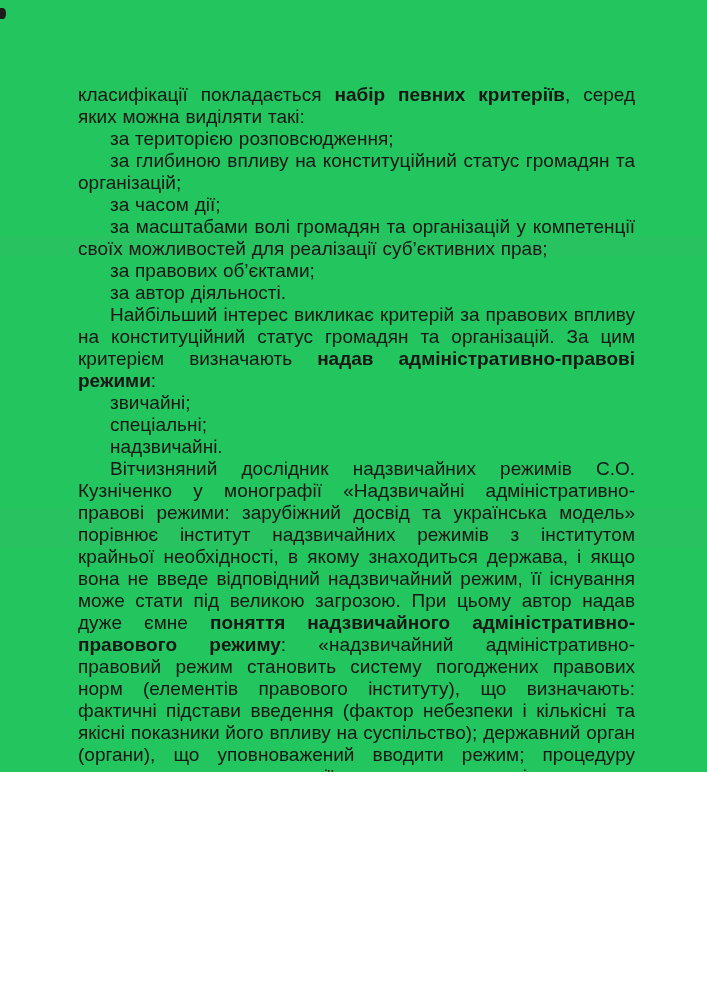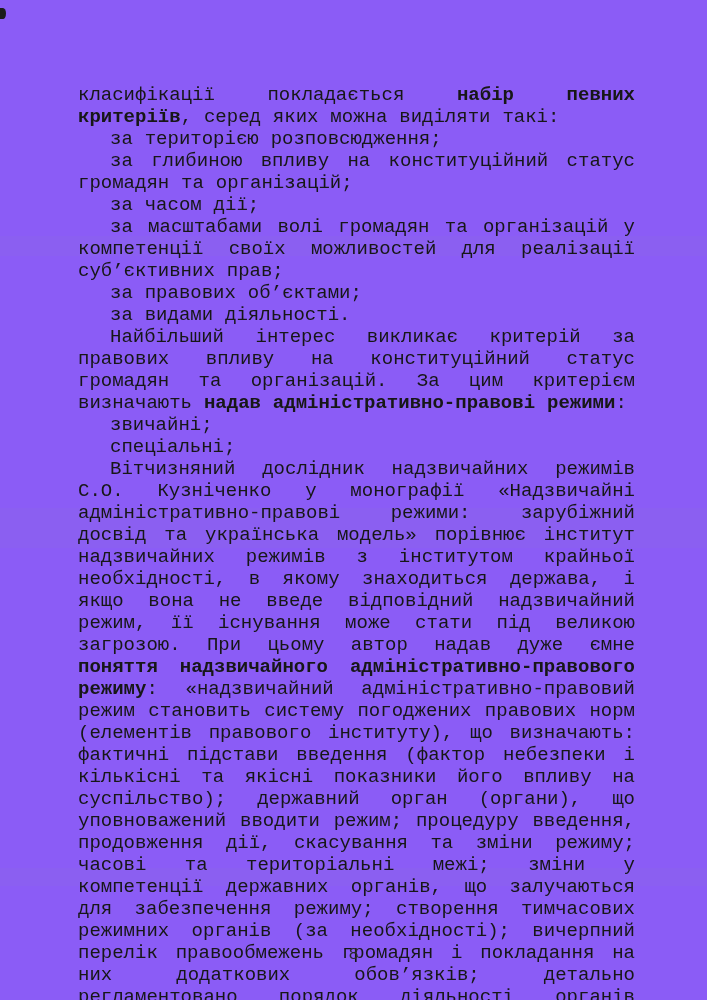--- a/index.html
+++ b/index.html
@@ -3,24 +3,24 @@
 <meta charset="utf-8">
 <style>
   html, body {
     margin: 0;
     padding: 0;
     background: #ffffff;
   }
   .page {
     position: relative;
     width: 707px;
-    height: 1000px;
-    background: #8b5cf6;
+    height: 772px;
+    background: #22c55e;
     overflow: hidden;
-    font-family: Liberation Mono, monospace;
+    font-family: Liberation Sans, sans-serif;
     color: #171717;
   }
   
   .streak {
     position: absolute;
     left: 0;
     width: 707px;
     background: #9a9a9a;
     opacity: 0.05;
     pointer-events: none;
@@ -77,20 +77,21 @@
   <div class="streak s2"></div>
   <div class="streak s3"></div>
   <div class="smudge"></div>
   <div class="content">
       <p><span>класифікації покладається </span><b>набір певних критеріїв</b><span>, серед яких можна виділяти такі:</span></p>
       <p class="indent"><span>за територією розповсюдження;</span></p>
       <p class="indent"><span>за глибиною впливу на конституційний статус громадян та організацій;</span></p>
       <p class="indent"><span>за часом дії;</span></p>
       <p class="indent"><span>за масштабами волі громадян та організацій у компетенції своїх можливостей для реалізації суб’єктивних прав;</span></p>
       <p class="indent"><span>за правових об’єктами;</span></p>
-      <p class="indent"><span>за видами діяльності.</span></p>
+      <p class="indent"><span>за автор діяльності.</span></p>
       <p class="indent"><span>Найбільший інтерес викликає критерій за правових впливу на конституційний статус громадян та організацій. За цим критерієм визначають </span><b>надав адміністративно-правові режими</b><span>:</span></p>
       <p class="indent"><span>звичайні;</span></p>
       <p class="indent"><span>спеціальні;</span></p>
+      <p class="indent"><span>надзвичайні.</span></p>
       <p class="indent"><span>Вітчизняний дослідник надзвичайних режимів С.О. Кузніченко у монографії «Надзвичайні адміністративно-правові режими: зарубіжний досвід та українська модель» порівнює інститут надзвичайних режимів з інститутом крайньої необхідності, в якому знаходиться держава, і якщо вона не введе відповідний надзвичайний режим, її існування може стати під великою загрозою. При цьому автор надав дуже ємне </span><b>поняття надзвичайного адміністративно-правового режиму</b><span>: «надзвичайний адміністративно-правовий режим становить систему погоджених правових норм (елементів правового інституту), що визначають: фактичні підстави введення (фактор небезпеки і кількісні та якісні показники його впливу на суспільство); державний орган (органи), що уповноважений вводити режим; процедуру введення, продовження дії, скасування та зміни режиму; часові та територіальні межі; зміни у компетенції державних органів, що залучаються для забезпечення режиму; створення тимчасових режимних органів (за необхідності); вичерпний перелік правообмежень громадян і покладання на них додаткових обов’язків; детально регламентовано порядок діяльності органів державної влади та місцевого самоврядування, підприємств, установ та організацій; наведено вичерпний перелік надзвичайних заходів, що застосовуються в умовах введення надзвичайного адміністративно-правового режиму».</span></p>
     </div>
   <div class="pagenum">8</div>
 </div>
 
 </body></html>

